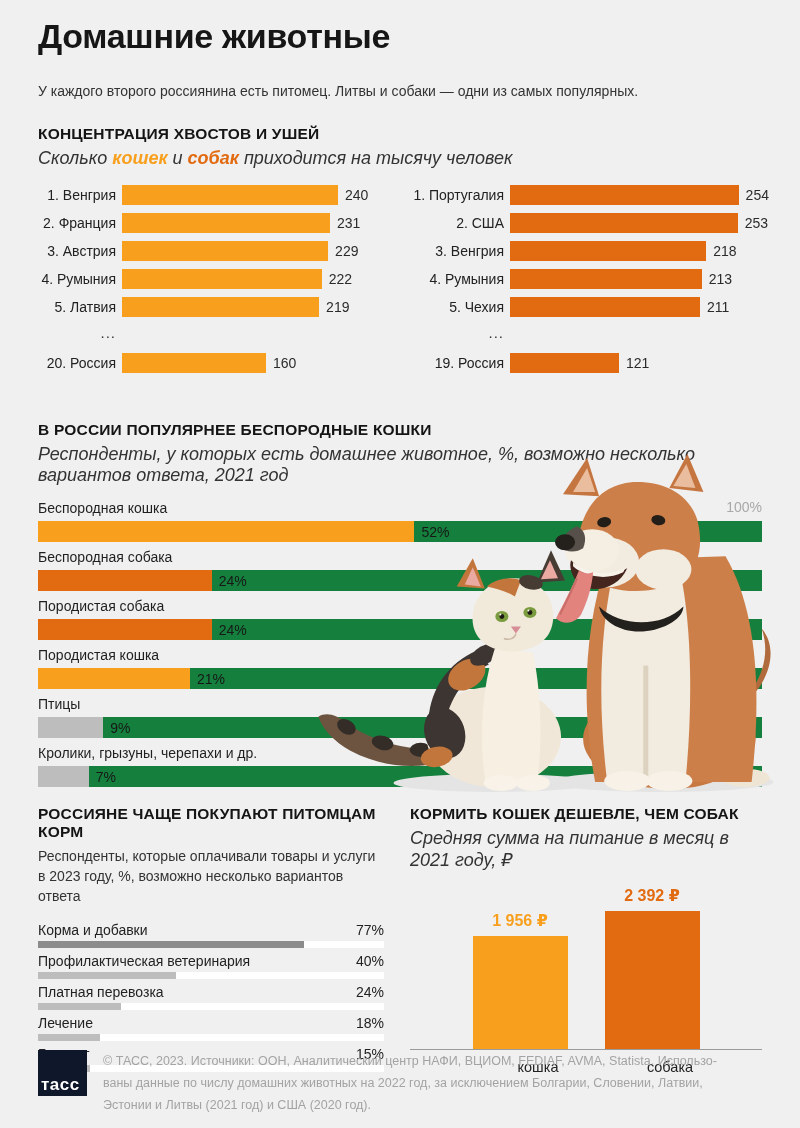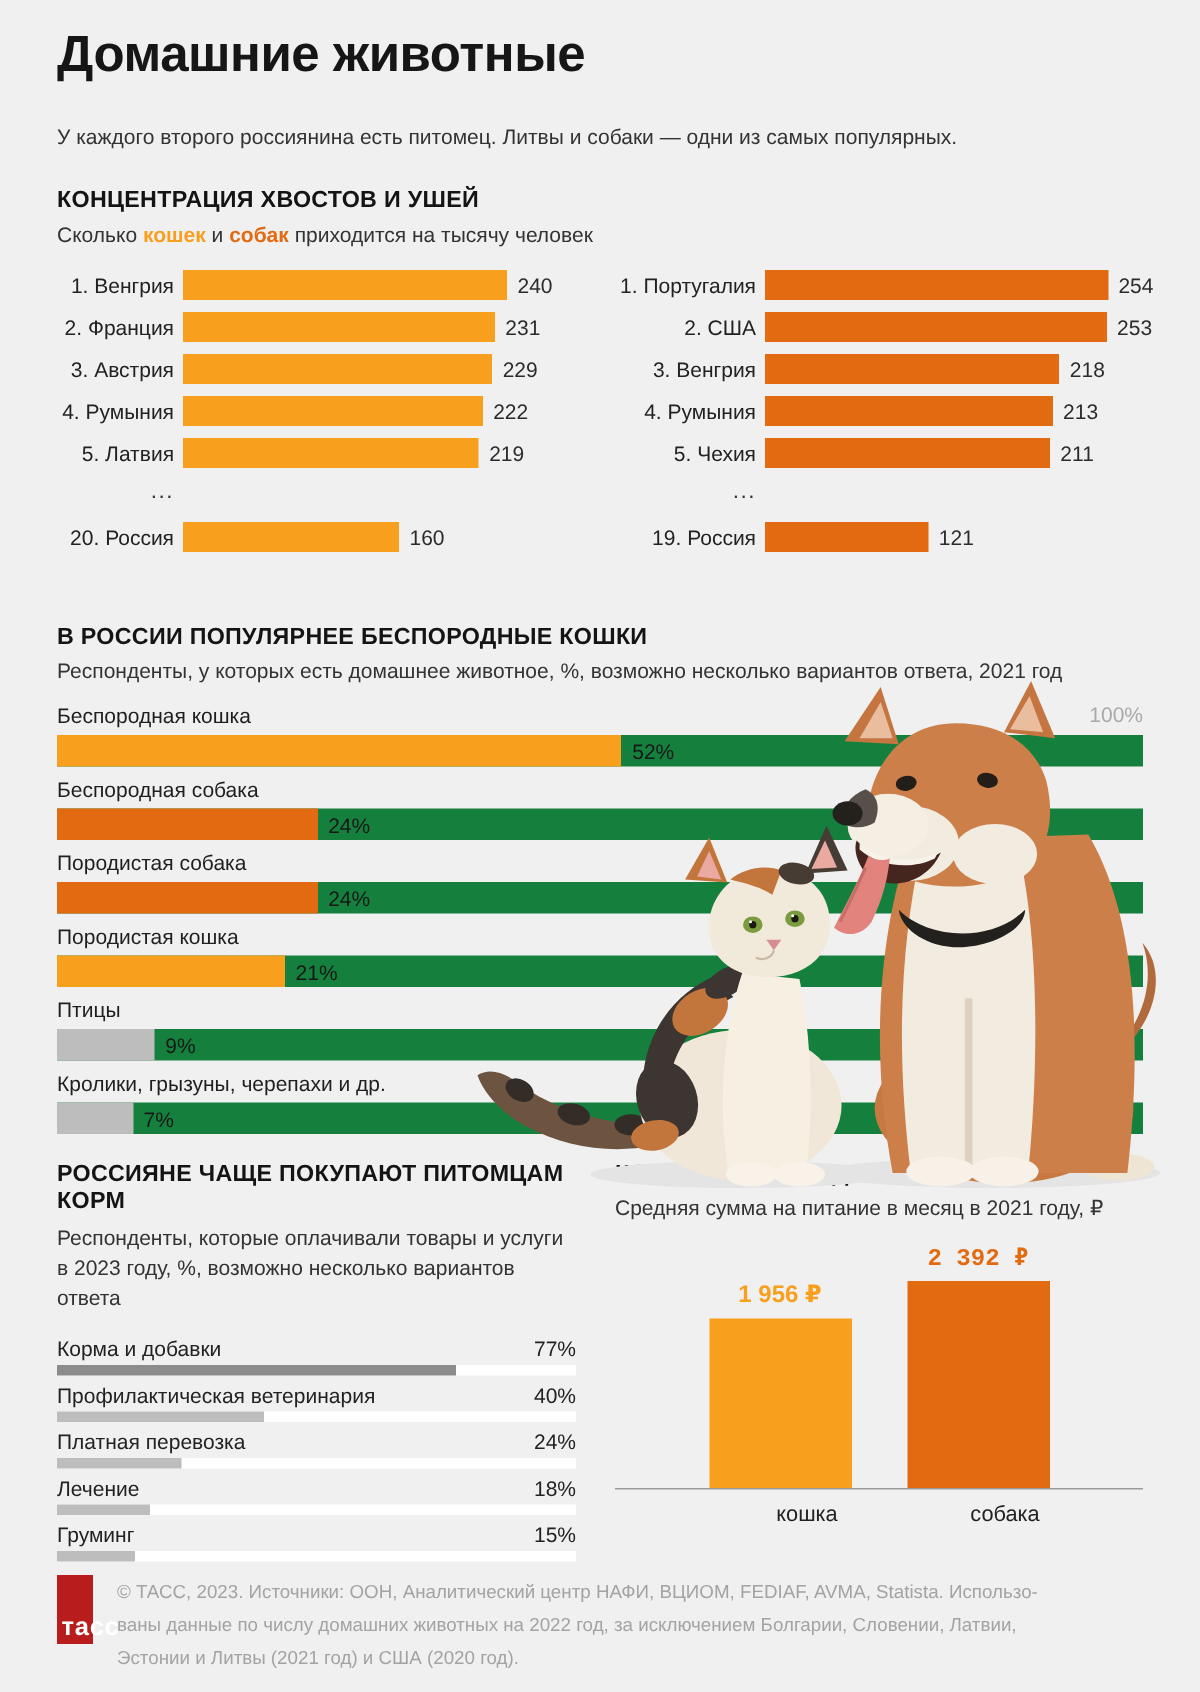--- a/index.html
+++ b/index.html
@@ -1,21 +1,21 @@
 <!DOCTYPE html>
 <html><head>
 <meta charset="utf-8">
 <style>
   html,body{margin:0;padding:0;background:#f0f0f0;}
   .page{position:relative;width:800px;height:1128px;background:#f0f0f0;box-sizing:border-box;
         padding:0 38px;font-family:"Liberation Sans","DejaVu Sans",sans-serif;overflow:hidden;color:#222;}
   .title{margin:0;padding-top:17px;font-size:34px;font-weight:bold;color:#161616;letter-spacing:-0.3px;}
   .lead{margin-top:27px;font-size:14px;color:#333;}
   .sec-title{font-size:15.5px;font-weight:bold;color:#141414;letter-spacing:0.2px;}
-  .sec-sub{margin-top:5px;font-size:14px;color:#333;}
+  .sec-sub{margin-top:5px;font-size:18px;color:#333;font-style:italic;}
   .word-cat{font-weight:bold;}
   .word-dog{font-weight:bold;}
 
   
   .sec1{margin-top:26px;}
   .rank-grid{margin-top:16px;display:grid;grid-template-columns:372px 352px;}
   .rank-row{display:flex;align-items:center;height:20px;margin-bottom:8px;font-size:14px;color:#222;}
   .rank-label{flex:none;text-align:right;margin-right:6px;}
   .col-cats .rank-label,.col-cats .rank-ellipsis{width:78px;}
   .col-dogs .rank-label,.col-dogs .rank-ellipsis{width:94px;}
@@ -49,21 +49,21 @@
   .cost-cols{display:flex;justify-content:center;gap:37px;align-items:flex-end;height:166px;}
   .cost-group{display:flex;flex-direction:column;align-items:center;width:95px;}
   .cost-value{font-size:16px;font-weight:bold;margin-bottom:6px;white-space:nowrap;}
   .cost-bar{width:95px;}
   .baseline{height:1px;background:#9b9b9b;}
   .cost-cats{display:flex;justify-content:center;gap:37px;margin-top:9px;padding-left:36px;}
   .cost-cat{width:95px;text-align:center;font-size:14.5px;color:#222;}
 
   
   .footer{position:absolute;left:38px;right:38px;top:1050px;display:flex;gap:16px;align-items:flex-start;}
-  .tass-logo{flex:none;width:24px;height:46px;background:#b91c1c;position:relative;}
+  .tass-logo{flex:none;width:49px;height:46px;background:#0f172a;position:relative;}
   .tass-logo span{position:absolute;left:3px;bottom:1px;color:#ffffff;font-weight:bold;font-size:17px;letter-spacing:0.5px;}
   .footer-text{font-size:12.5px;color:#a3a3a3;line-height:22px;}
 </style>
 </head>
 <body>
 
 <div class="page">
 
   <h1 class="title">Домашние животные</h1>
   <div class="lead">У каждого второго россиянина есть питомец. Литвы и собаки — одни из самых популярных.</div>
@@ -323,21 +323,21 @@
     <div>
       <div class="sec-title">КОРМИТЬ КОШЕК ДЕШЕВЛЕ, ЧЕМ СОБАК</div>
       <div class="sec-sub">Средняя сумма на питание в месяц в 2021 году, ₽</div>
       <div class="cost-chart">
         <div class="cost-cols">
           <div class="cost-group">
             <div class="cost-value" style="color: rgb(248, 160, 30);">1 956 ₽</div>
             <div class="cost-bar" style="height: 112.861px; background: rgb(248, 160, 30);"></div>
           </div>
           <div class="cost-group">
-            <div class="cost-value" style="color: rgb(226, 106, 16); font-family: Liberation Mono, monospace;">2 392 ₽</div>
+            <div class="cost-value" style="color: rgb(226, 106, 16);">2 392 ₽</div>
             <div class="cost-bar" style="height: 138.018px; background: rgb(226, 106, 16);"></div>
           </div>
         </div>
         <div class="baseline"></div>
         <div class="cost-cats">
           <div class="cost-cat">кошка</div>
           <div class="cost-cat">собака</div>
         </div>
       </div>
     </div>

